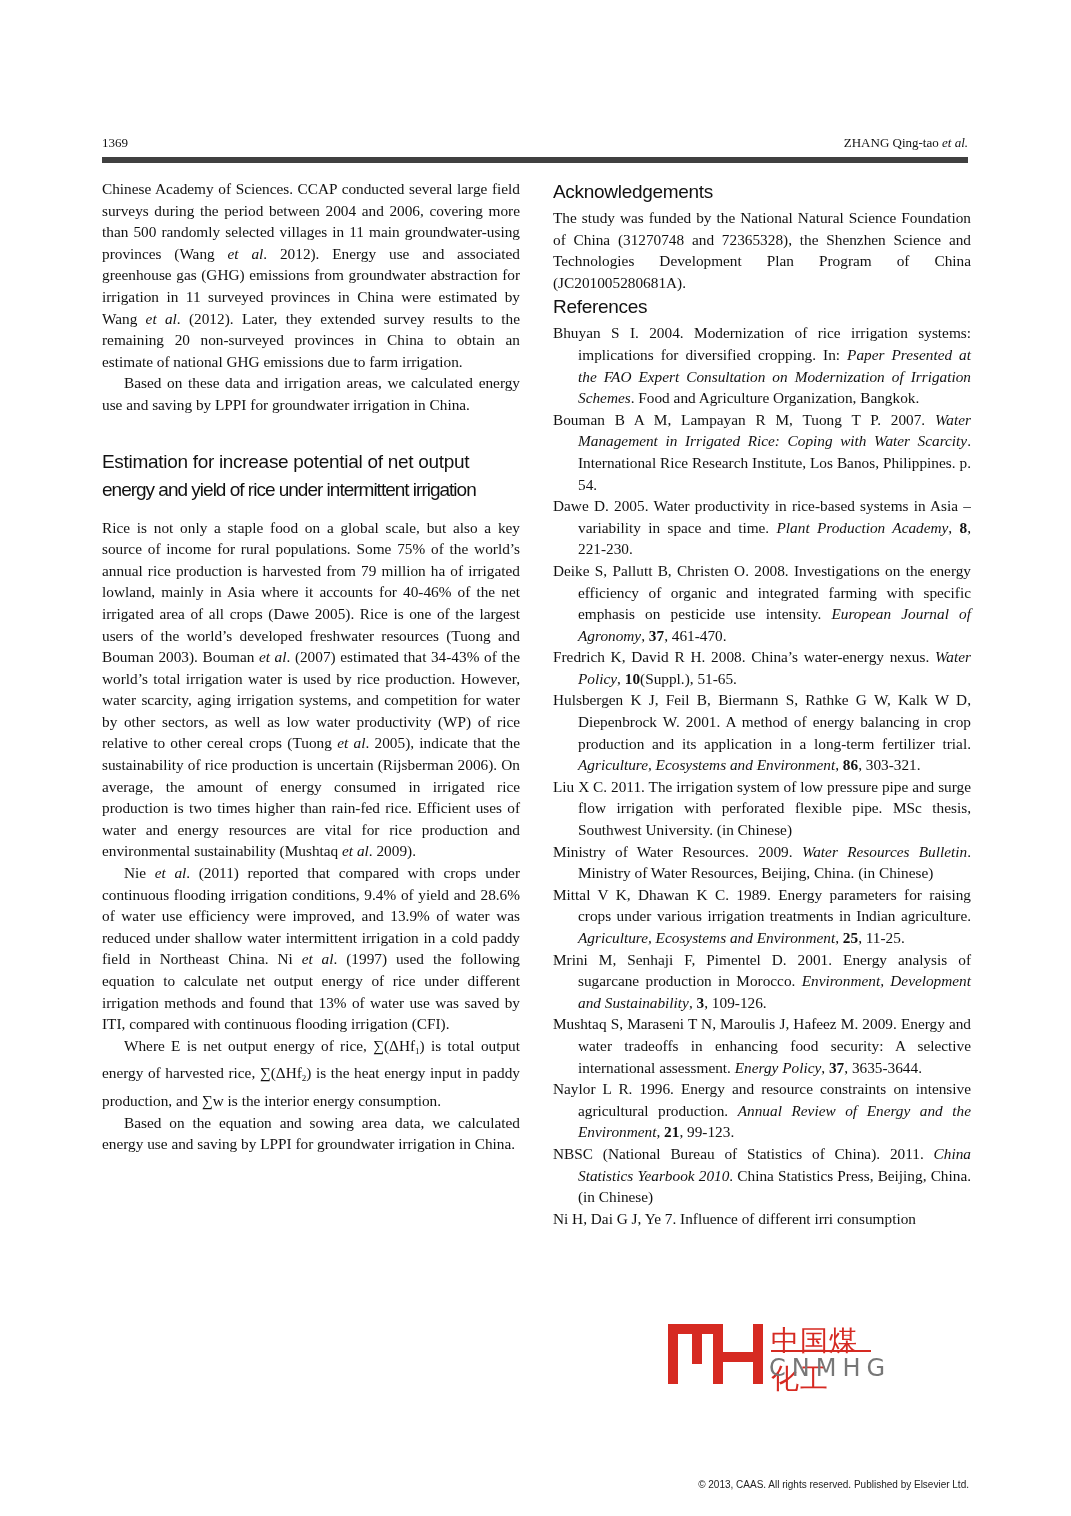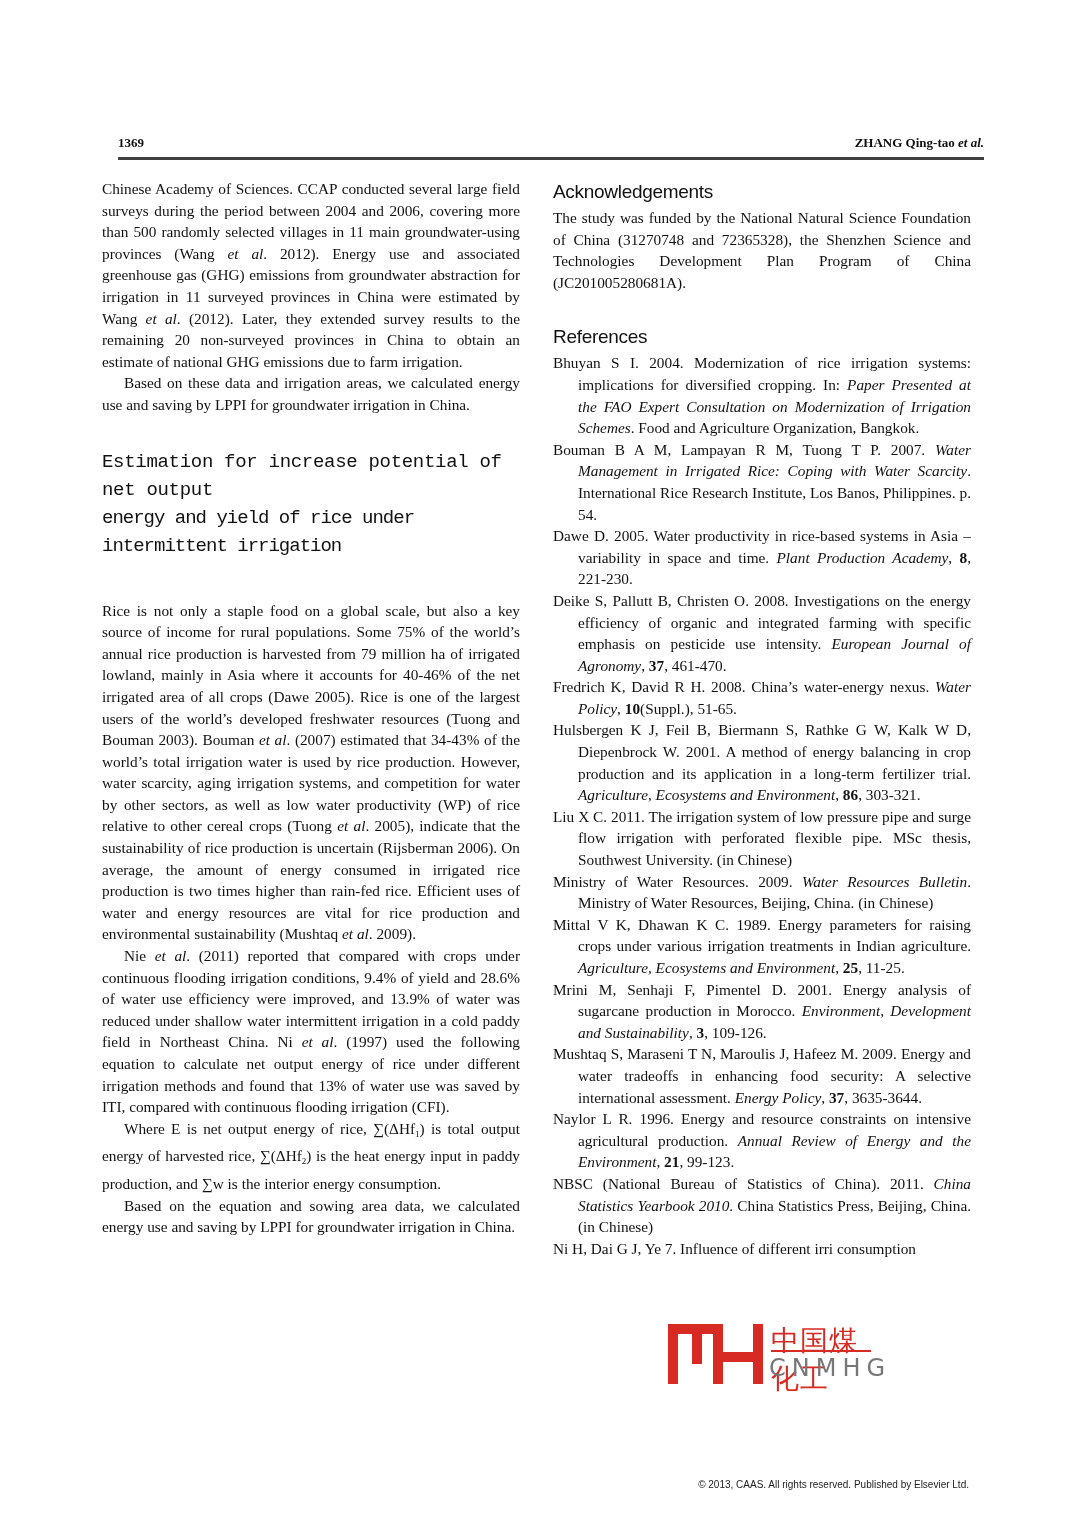--- a/index.html
+++ b/index.html
@@ -1,19 +1,19 @@
 <!DOCTYPE html>
 <html><head>
 <meta charset="utf-8">
 <style>
   html, body { margin: 0; padding: 0; background: #ffffff; }
   body { width: 1071px; height: 1516px; position: relative; overflow: hidden; color: #111; }
   .serif { font-family: "Liberation Serif", "DejaVu Serif", serif; }
   .sans { font-family: "Liberation Sans", "DejaVu Sans", sans-serif; }
-  #running-head { position: absolute; left: 118px; top: 135px; width: 866px; height: 22px; border-bottom: 3px solid #404040; font-size: 13px; font-weight: bold; }
+  #running-head { position: absolute; left: 102px; top: 135px; width: 866px; height: 22px; border-bottom: 6px solid #404040; font-size: 13px; }
   #running-head .pg { position: absolute; left: 0; top: 0; }
   #running-head .auth { position: absolute; right: 0; top: 0; }
   .col { position: absolute; top: 178px; width: 418px; font-size: 15.3px; line-height: 21.6px; text-align: justify; }
   #col-left { left: 102px; }
   #col-right { left: 553px; }
   p { margin: 0; }
   .indent { text-indent: 22px; }
   h2.sec { font-family: "Liberation Sans", "DejaVu Sans", sans-serif; font-weight: normal; font-size: 19px; line-height: 28px; margin: 0; letter-spacing: -0.3px; text-align: left; }
   h2.small { font-size: 19px; }
   .ref { padding-left: 25px; text-indent: -25px; }
@@ -32,35 +32,35 @@
 
 <div id="running-head" class="serif">
   <span class="pg">1369</span>
   <span class="auth"><span>ZHANG Qing-tao</span> <i>et al.</i></span>
 </div>
 
 <div id="col-left" class="col serif">
   <p><span>Chinese Academy of Sciences.  CCAP conducted several large field surveys during the period between 2004 and 2006, covering more than 500 randomly selected villages in 11 main groundwater-using provinces (Wang </span><i>et al</i><span>. 2012).  Energy use and associated greenhouse gas (GHG) emissions from groundwater abstraction for irrigation in 11 surveyed provinces in China were estimated by Wang </span><i>et al</i><span>. (2012).  Later, they extended survey results to the remaining 20 non-surveyed provinces in China to obtain an estimate of national GHG emissions due to farm irrigation.</span></p>
   <p class="indent">Based on these data and irrigation areas, we calculated energy use and saving by LPPI for groundwater irrigation in China.</p>
 
-  <h2 class="sec" style="margin-top:32px; margin-bottom:40px;font-family:Liberation Mono, monospace;">
+  <h2 class="sec" style="margin-top:32px; margin-bottom:13px;">
     <span>Estimation for increase potential of net output</span><br>
     <span style="letter-spacing:-1px;">energy and yield of rice under intermittent irrigation</span>
   </h2>
 
   <p><span>Rice is not only a staple food on a global scale, but also a key source of income for rural populations.  Some 75% of the world’s annual rice production is harvested from 79 million ha of irrigated lowland, mainly in Asia where it accounts for 40-46% of the net irrigated area of all crops (Dawe 2005).  Rice is one of the largest users of the world’s developed freshwater resources (Tuong and Bouman 2003).  Bouman </span><i>et al</i><span>. (2007) estimated that 34-43% of the world’s total irrigation water is used by rice production. However, water scarcity, aging irrigation systems, and competition for water by other sectors, as well as low water productivity (WP) of rice relative to other cereal crops (Tuong </span><i>et al</i><span>. 2005), indicate that the sustainability of rice production is uncertain (Rijsberman 2006).  On average, the amount of energy consumed in irrigated rice production is two times higher than rain-fed rice.  Efficient uses of water and energy resources are vital for rice production and environmental sustainability (Mushtaq </span><i>et al</i><span>. 2009).</span></p>
   <p class="indent"><span>Nie </span><i>et al</i><span>. (2011) reported that compared with crops under continuous flooding irrigation conditions, 9.4% of yield and 28.6% of water use efficiency were improved, and 13.9% of water was reduced under shallow water intermittent irrigation in a cold paddy field in Northeast China.  Ni </span><i>et al</i><span>. (1997) used the following equation to calculate net output energy of rice under different irrigation methods and found that 13% of water use was saved by ITI, compared with continuous flooding irrigation (CFI).</span></p>
   <p class="indent"><span>Where E is net output energy of rice, ∑(ΔHf</span><sub>1</sub><span>) is total output energy of harvested rice, ∑(ΔHf</span><sub>2</sub><span>) is the heat energy input in paddy production, and ∑w is the interior energy consumption.</span></p>
   <p class="indent">Based on the equation and sowing area data, we calculated energy use and saving by LPPI for groundwater irrigation in China.</p>
 </div>
 
 <div id="col-right" class="col serif">
   <h2 class="sec small" style="margin-bottom:1px;">Acknowledgements</h2>
   <p>The study was funded by the National Natural Science Foundation of China (31270748 and 72365328), the Shenzhen Science and Technologies Development Plan Program of China (JC201005280681A).</p>
-  <h2 class="sec small" style="margin-top:30px; margin-bottom:1px;">References</h2>
+  <h2 class="sec small" style="margin-bottom:1px;">References</h2>
   <div id="ref-list">
       <p class="ref"><span>Bhuyan S I. 2004. Modernization of rice irrigation systems: implications for diversified cropping. In: </span><i>Paper Presented at the FAO Expert Consultation on Modernization of Irrigation Schemes</i><span>. Food and Agriculture Organization, Bangkok.</span><b></b><span></span></p>
       <p class="ref"><span>Bouman B A M, Lampayan R M, Tuong T P. 2007. </span><i>Water Management in Irrigated Rice: Coping with Water Scarcity</i><span>. International Rice Research Institute, Los Banos, Philippines. p. 54.</span><b></b><span></span></p>
       <p class="ref"><span>Dawe D. 2005. Water productivity in rice-based systems in Asia – variability in space and time. </span><i>Plant Production Academy</i><span>, </span><b>8</b><span>, 221-230.</span></p>
       <p class="ref"><span>Deike S, Pallutt B, Christen O. 2008. Investigations on the energy efficiency of organic and integrated farming with specific emphasis on pesticide use intensity. </span><i>European Journal of Agronomy</i><span>, </span><b>37</b><span>, 461-470.</span></p>
       <p class="ref"><span>Fredrich K, David R H. 2008. China’s water-energy nexus. </span><i>Water Policy</i><span>, </span><b>10</b><span>(Suppl.), 51-65.</span></p>
       <p class="ref"><span>Hulsbergen K J, Feil B, Biermann S, Rathke G W, Kalk W D, Diepenbrock W. 2001. A method of energy balancing in crop production and its application in a long-term fertilizer trial. </span><i>Agriculture, Ecosystems and Environment</i><span>, </span><b>86</b><span>, 303-321.</span></p>
       <p class="ref"><span>Liu X C. 2011. The irrigation system of low pressure pipe and surge flow irrigation with perforated flexible pipe. MSc thesis, Southwest University. (in Chinese)</span><i></i><span></span><b></b><span></span></p>
       <p class="ref"><span>Ministry of Water Resources. 2009. </span><i>Water Resources Bulletin</i><span>. Ministry of Water Resources, Beijing, China. (in Chinese)</span><b></b><span></span></p>
       <p class="ref"><span>Mittal V K, Dhawan K C. 1989. Energy parameters for raising crops under various irrigation treatments in Indian agriculture. </span><i>Agriculture, Ecosystems and Environment</i><span>, </span><b>25</b><span>, 11-25.</span></p>

